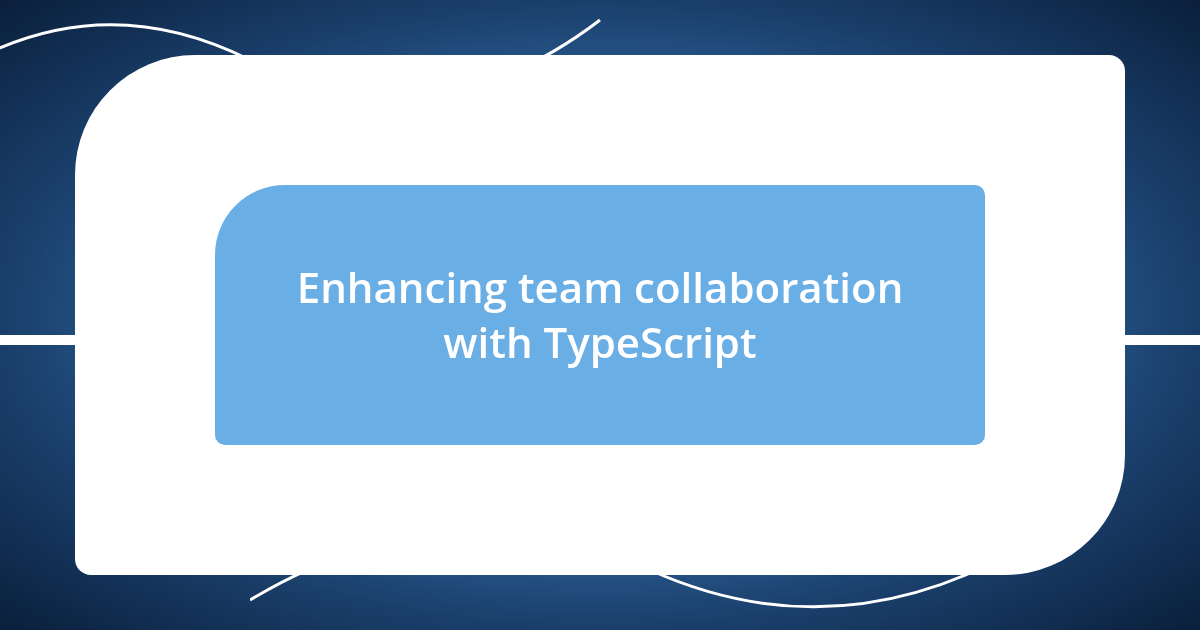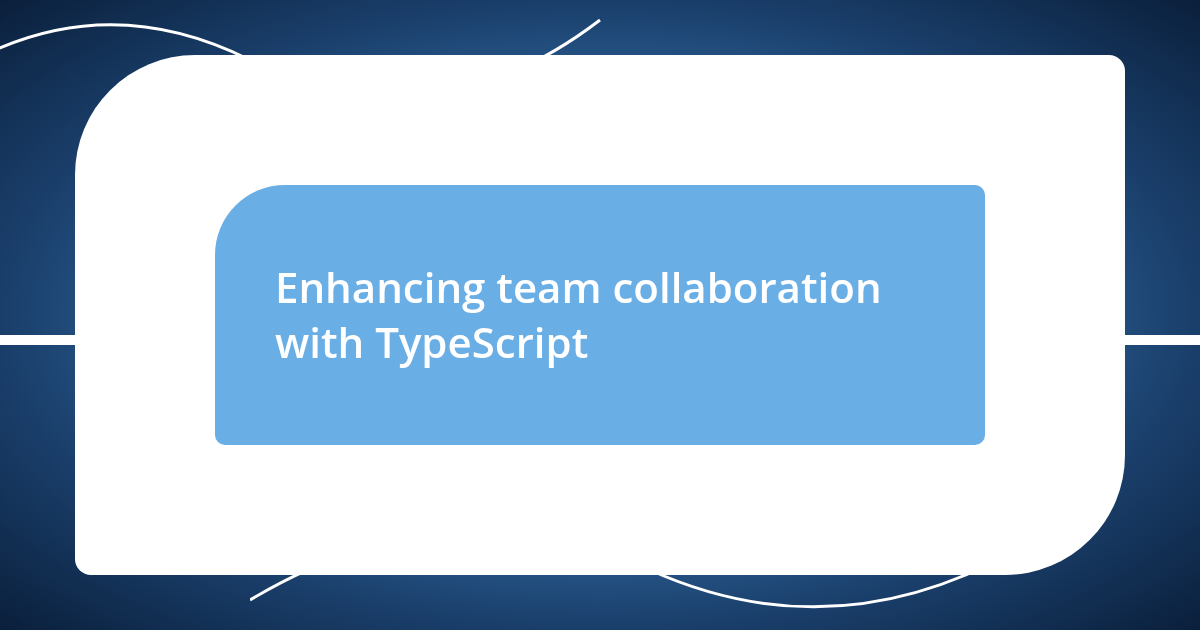--- a/index.html
+++ b/index.html
@@ -58,21 +58,21 @@
       border-radius: 70px 10px 10px 10px;
       display: flex;
       align-items: center;
       justify-content: center;
       padding: 0 60px;
     }
     .title {
       color: white;
       font-size: 42px;
       font-weight: 600;
-      text-align: left;
+      text-align: center;
       line-height: 1.3;
     }
   </style>
 </head>
 <body>
 
 <div class="horizontal-line"></div>
 
 <svg class="wave-top" viewBox="0 0 700 200">
   <path d="M -50 130 Q 120 -10, 300 80 T 650 40" stroke="white" stroke-width="3" fill="none"></path>

